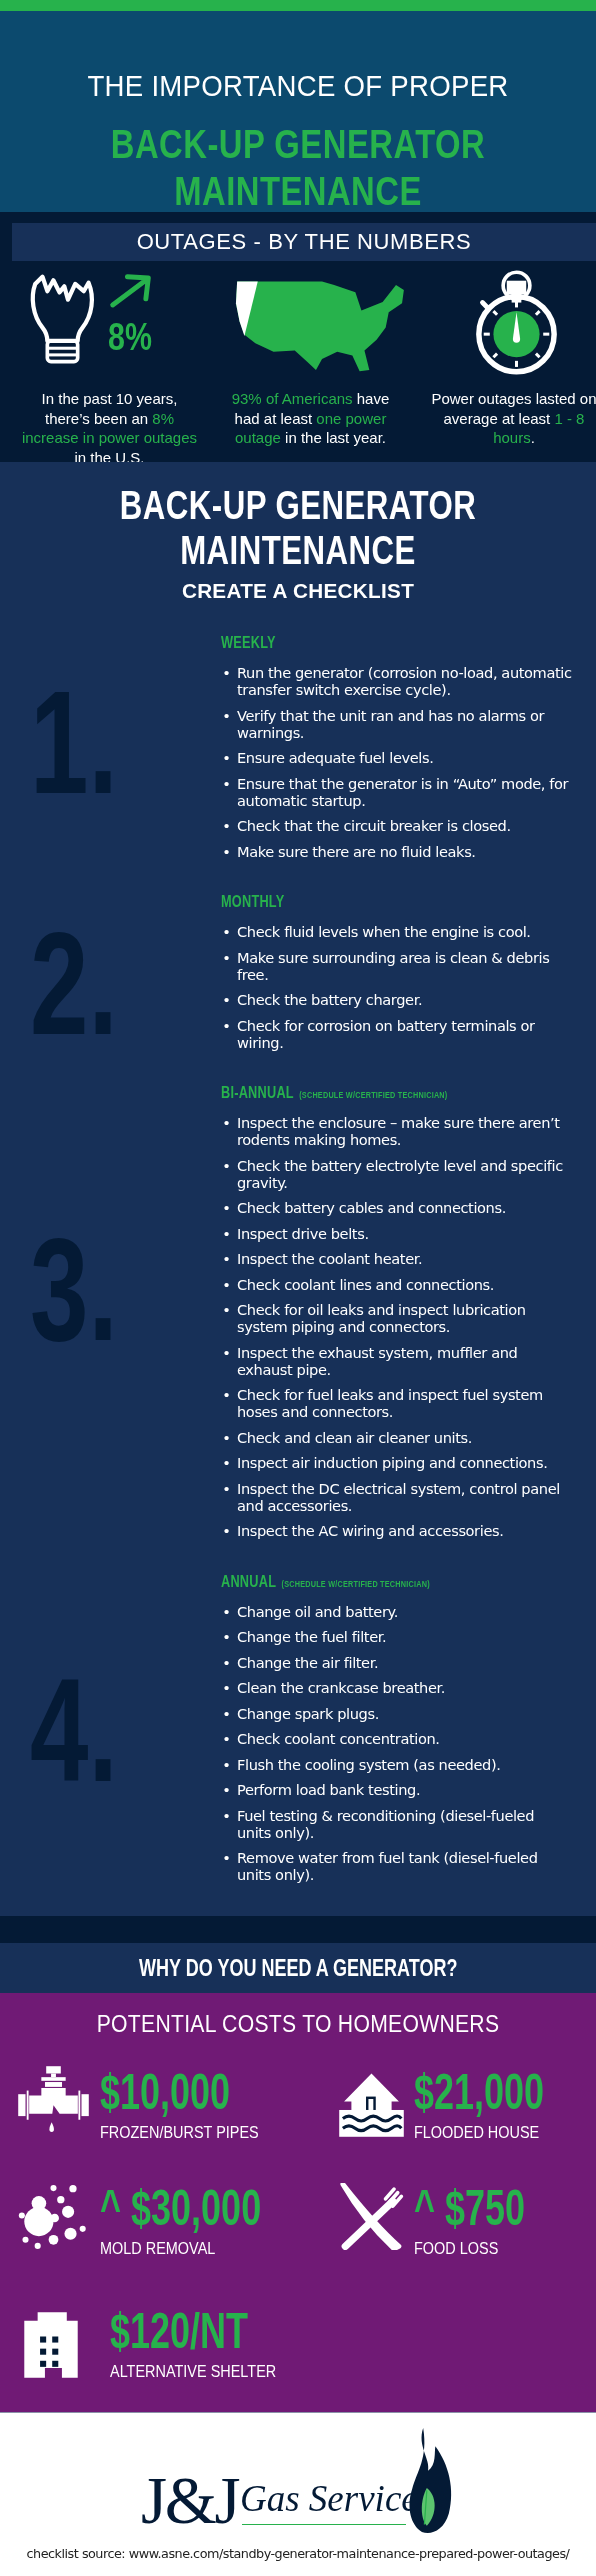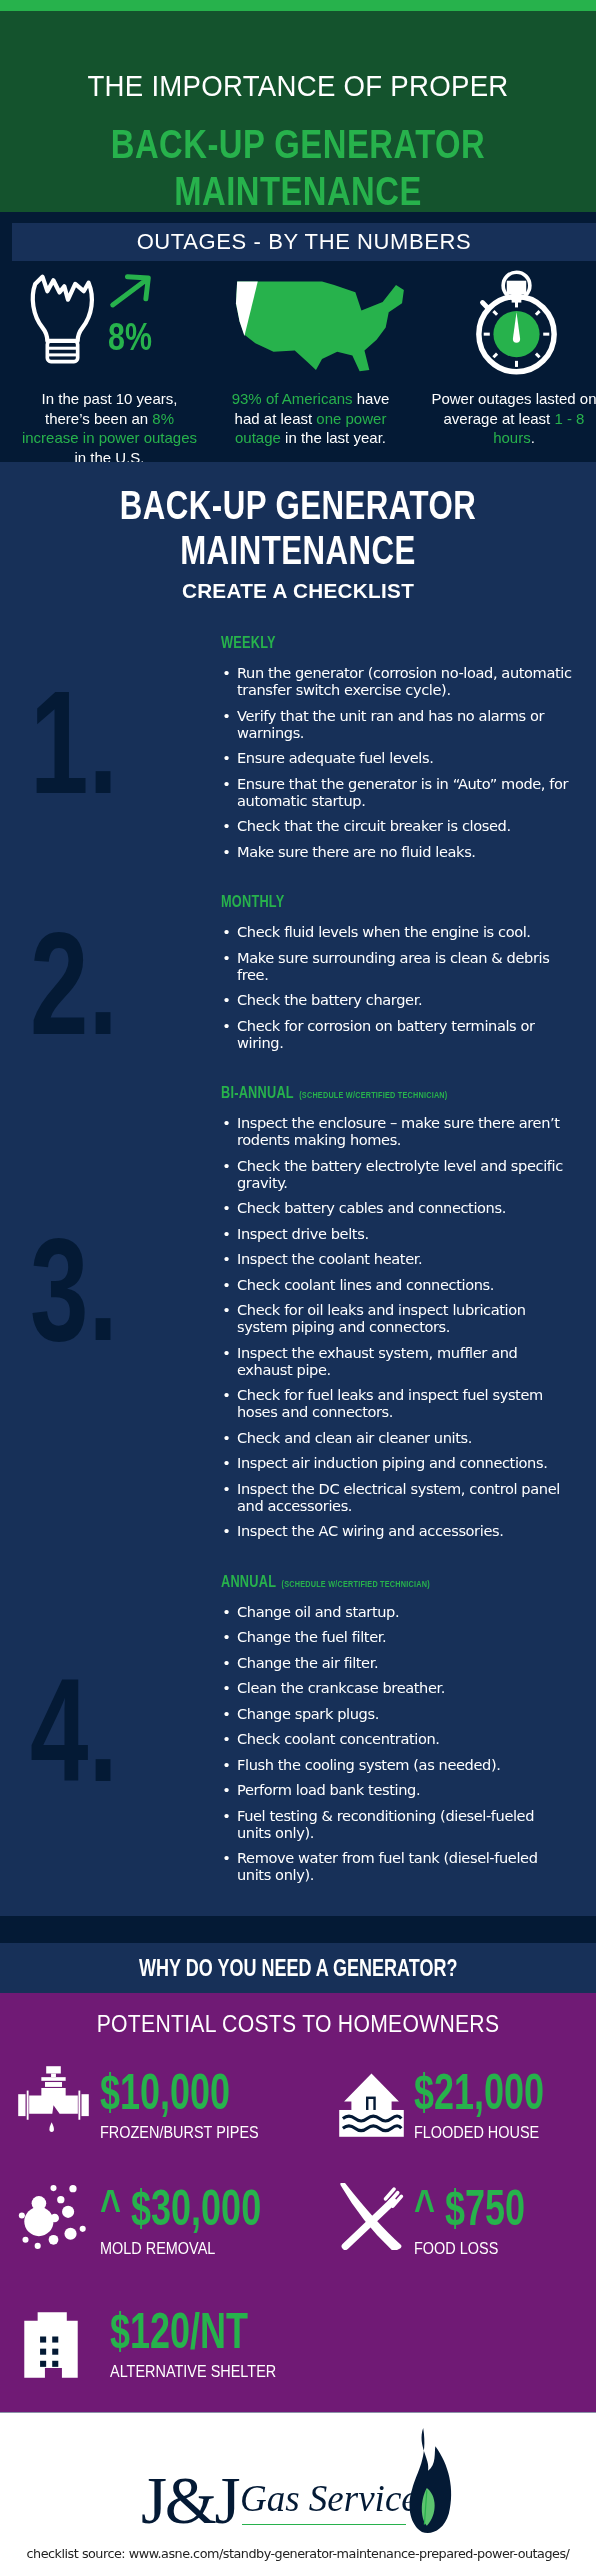--- a/index.html
+++ b/index.html
@@ -1,20 +1,20 @@
 <!DOCTYPE html>
 <html style="font-size:9.7px"><head>
 <meta charset="utf-8">
 <style>
   * { box-sizing: border-box; margin: 0; padding: 0; }
   html, body { width: 596px; background: #041a35; }
   body { font-family: "Liberation Sans", "DejaVu Sans", sans-serif; color: #fff; }
 
   .topbar { height: 11px; background: #27b24c; }
-  .hero { height: 201px; background: #14532d; text-align: center; position: relative; }
+  .hero { height: 201px; background: #0c4a6e; text-align: center; position: relative; }
   .hero .line1 { position: absolute; top: 58px; left: 0; right: 0; font-size: 30px; letter-spacing: 0.3px; font-family: "Liberation Sans", sans-serif; transform: scaleX(0.92); }
   .hero .line2 { position: absolute; top: 110px; left: 0; right: 0; font-size: 41px; font-weight: bold; color: #27b24c; font-family: "Liberation Sans", sans-serif; transform: scaleX(0.80); letter-spacing: 0.6px; }
 
   .band { background: #173058; text-align: center; }
   .outages-band { height: 38px; line-height: 38px; font-size: 22px; letter-spacing: 0.6px; margin-top: 0; }
   .outages-wrap { background: #041a35; padding-top: 0; padding-left: 12px; }
   .outages-gap { height: 11px; background: #041a35; }
 
   .stats { display: flex; height: 201px; position: relative; background: #041a35; }
   .stat { position: absolute; text-align: center; font-size: 15px; line-height: 19.5px; }
@@ -175,21 +175,21 @@
       <li>Inspect air induction piping and connections.</li>
       <li>Inspect the DC electrical system, control panel and accessories.</li>
       <li>Inspect the AC wiring and accessories.</li>
     </ul>
   </div>
 
   <div class="step step4">
     <div class="bignum">4.</div>
     <h3><span>ANNUAL</span> <small>(SCHEDULE W/CERTIFIED TECHNICIAN)</small></h3>
     <ul>
-      <li>Change oil and startup.</li>
+      <li>Change oil and battery.</li>
       <li>Change the fuel filter.</li>
       <li>Change the air filter.</li>
       <li>Clean the crankcase breather.</li>
       <li>Change spark plugs.</li>
       <li>Check coolant concentration.</li>
       <li>Flush the cooling system (as needed).</li>
       <li>Perform load bank testing.</li>
       <li>Fuel testing &amp; reconditioning (diesel-fueled units only).</li>
       <li>Remove water from fuel tank (diesel-fueled units only).</li>
     </ul>

